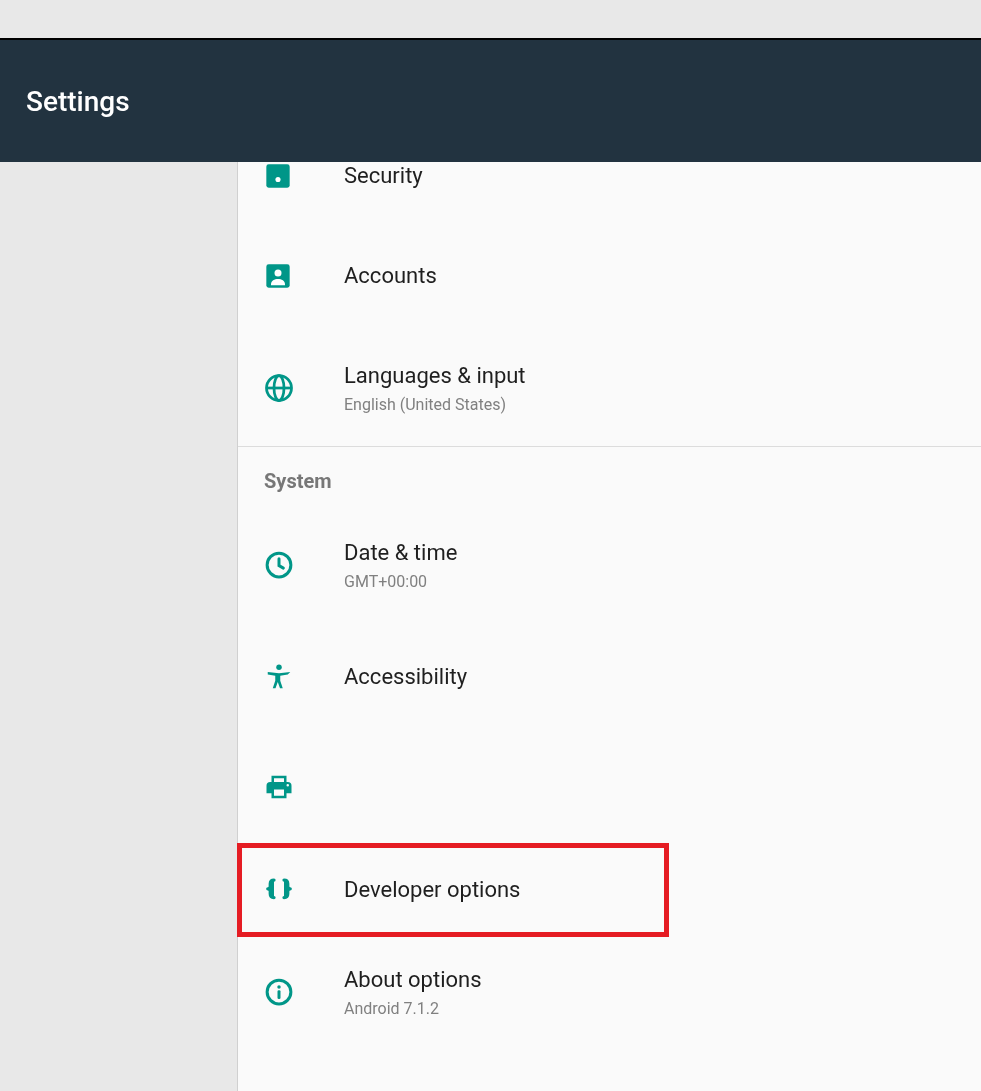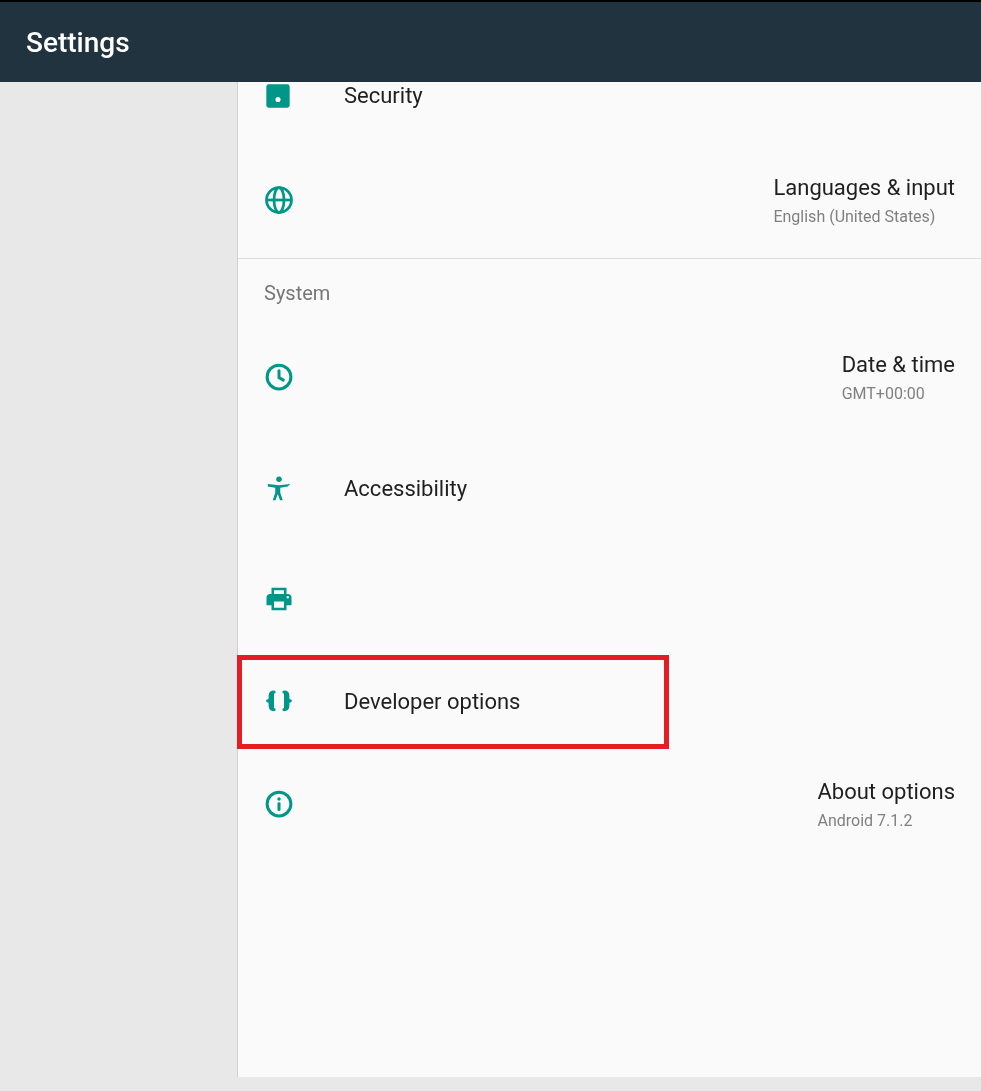--- a/index.html
+++ b/index.html
@@ -1,56 +1,57 @@
 <!DOCTYPE html>
 <html><head>
 <meta charset="utf-8">
 <style>
   * { box-sizing: border-box; margin: 0; padding: 0; }
   html, body { width: 981px; height: 1091px; font-family: Roboto, "Helvetica Neue", Arial, sans-serif; background: #e8e8e8; overflow: hidden; }
   .header {
     width: 100%;
-    height: 82px;
+    height: 124px;
     background: #223340;
     color: #fff;
     display: flex;
     align-items: center;
     padding-left: 26px;
     border-top: 2px solid #000;
+    margin-top: 38px;
   }
   .header-title { font-size: 28px; font-weight: 500; }
   .content-wrap {
     display: flex;
     height: calc(1091px - 96px);
   }
   .left-gutter {
     width: 238px;
     background: #e8e8e8;
     border-right: 1px solid #d0d0d0;
   }
   .main {
     flex: 1;
     background: #fafafa;
   }
   .section-header {
     padding: 22px 26px 14px 26px;
     color: #777;
     font-size: 20px;
-    font-weight: 400;
+    font-weight: 700;
   }
   .divider { height: 1px; background: #dcdcdc; }
   .item {
     display: flex;
     align-items: center;
     padding: 0 26px;
     position: relative;
     cursor: pointer;
   }
   .item.short { height: 92px; }
-  .item.with-sub { height: 116px; justify-content: space-between; }
+  .item.with-sub { height: 116px; }
   .item.first-partial { height: 60px; align-items: flex-start; padding-top: 0; }
   .item.first-partial .icon-slot { align-self: flex-start; margin-top: 0; }
   .icon-slot {
     width: 80px;
     display: flex;
     justify-content: flex-start;
     align-items: center;
   }
   .icon-slot svg { width: 30px; height: 30px; fill: #009688; }
   .icon-slot.square svg { width: 28px; height: 28px; }
@@ -80,20 +81,32 @@
         <svg viewBox="0 0 24 24">
             <rect x="2" y="2" width="20" height="20" rx="2" fill="#009688"></rect>
             <circle cx="12" cy="15" r="2.2" fill="#fff"></circle>
           </svg>
       </div>
       <div class="labels">
         <div class="item-title">Security</div>
       </div>
     </div>
 
+    <div class="item short" style="height:108px">
+      <div class="icon-slot square">
+        <svg viewBox="0 0 24 24">
+            <rect x="2" y="2" width="20" height="20" rx="2" fill="#009688"></rect>
+            <circle cx="12" cy="9.5" r="3" fill="#fff"></circle>
+            <path d="M6 19c0-3 3-4.5 6-4.5s6 1.5 6 4.5v1H6z" fill="#fff"></path>
+          </svg>
+      </div>
+      <div class="labels">
+        <div class="item-title">Accounts</div>
+      </div>
+    </div>
 
     <div class="item with-sub">
       <div class="icon-slot">
         <svg viewBox="0 0 24 24">
             <circle cx="12" cy="12" r="10" fill="none" stroke="#009688" stroke-width="2.2"></circle>
             <ellipse cx="12" cy="12" rx="4" ry="10" fill="none" stroke="#009688" stroke-width="2.2"></ellipse>
             <line x1="2" y1="12" x2="22" y2="12" stroke="#009688" stroke-width="2.2"></line>
           </svg>
       </div>
       <div class="labels">

